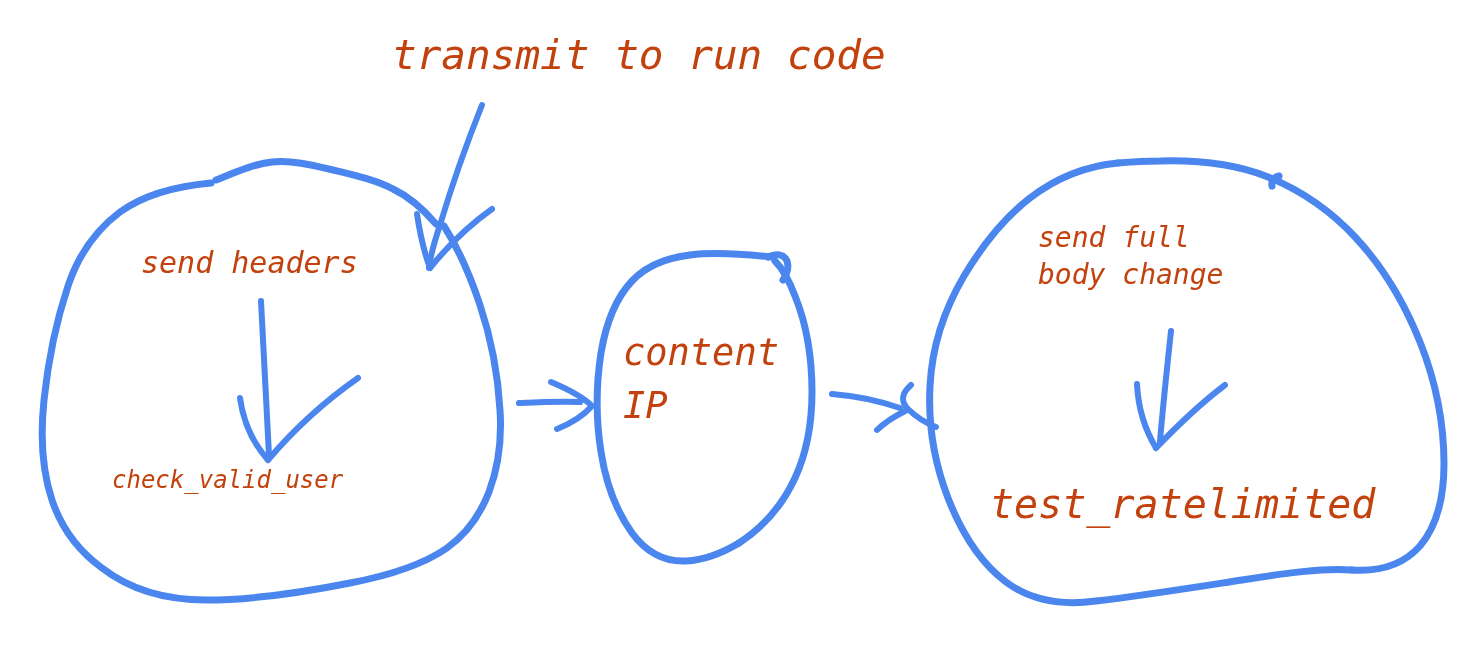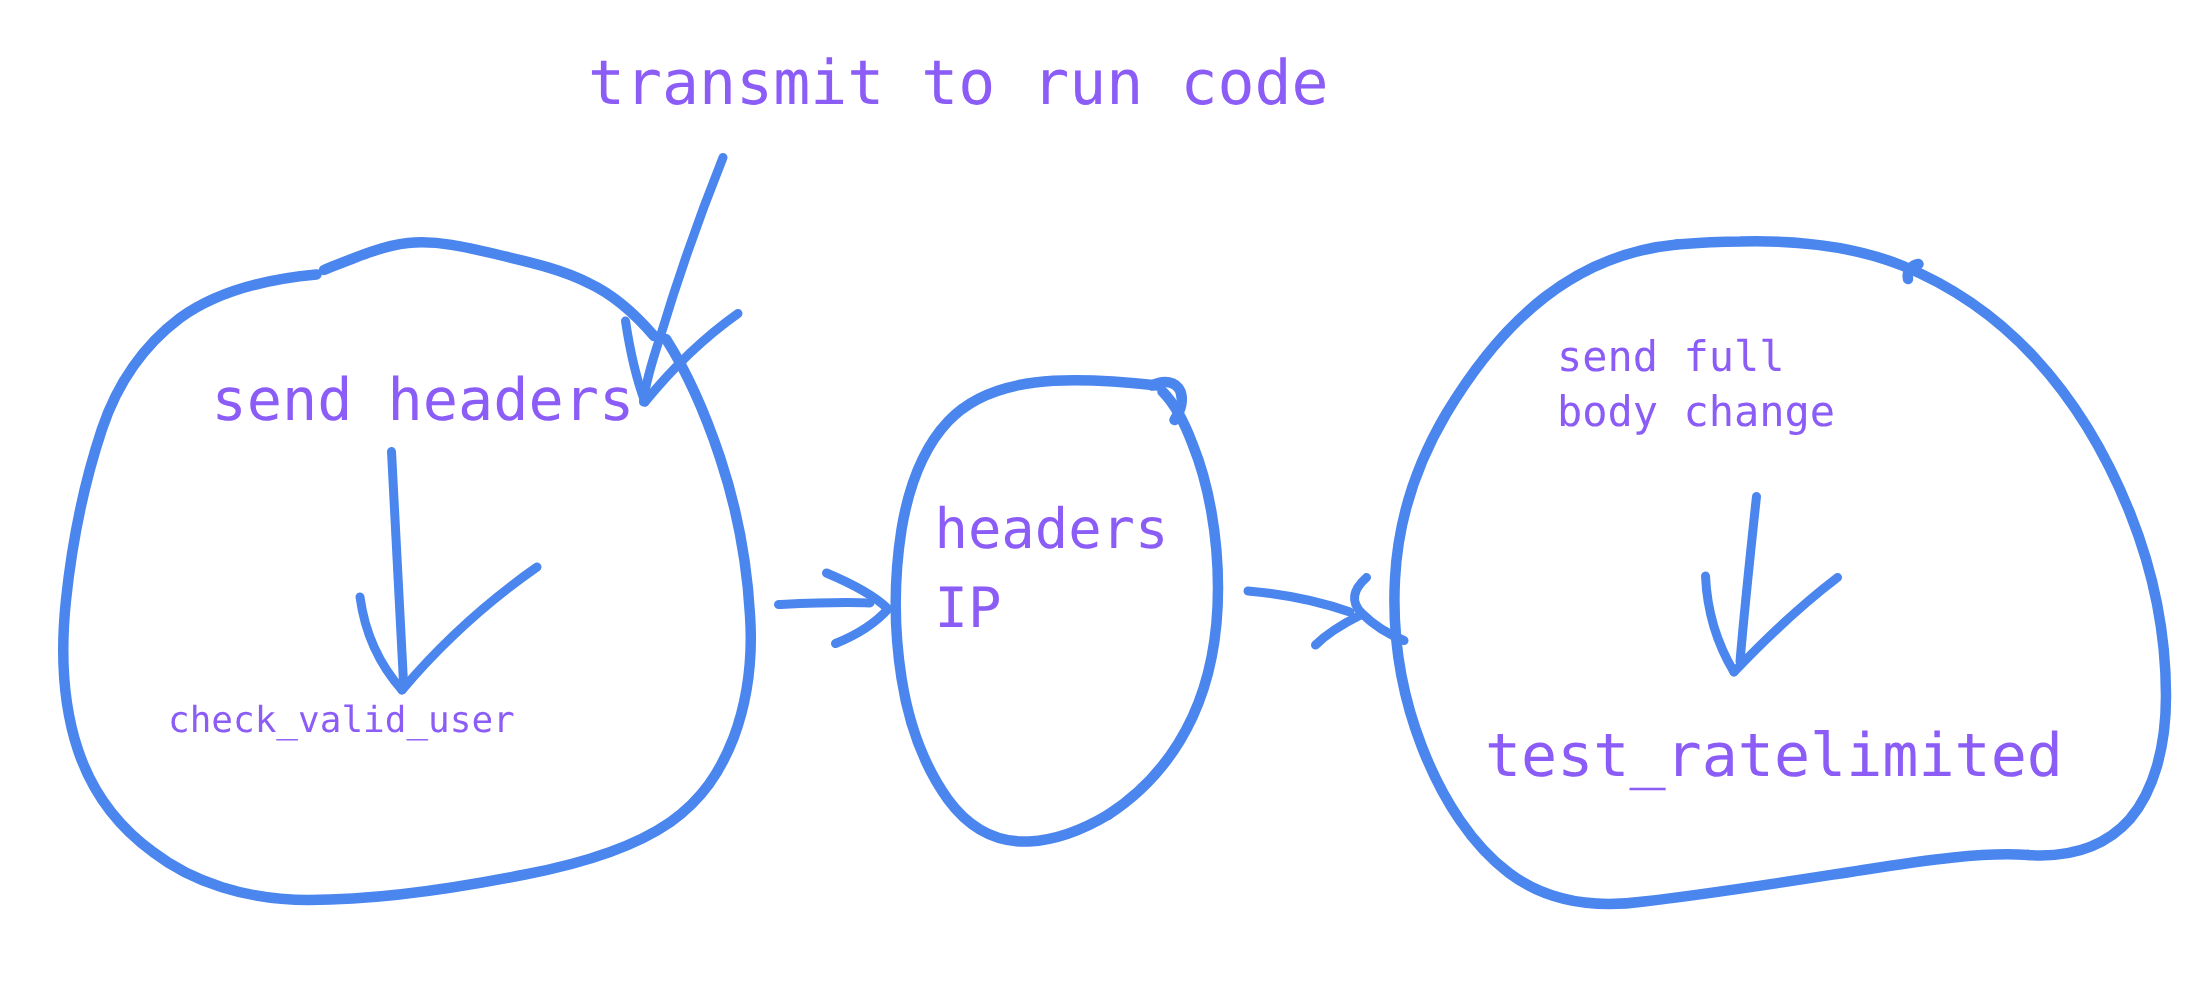--- a/index.html
+++ b/index.html
@@ -36,37 +36,38 @@
   }
   .stroke-thin {
     fill: none;
     stroke: #4a86ee;
     stroke-width: 6;
     stroke-linecap: round;
     stroke-linejoin: round;
   }
   .hand-text {
     position: absolute;
-    color: #8b5cf6;
+    color: #c2410c;
     font-family: "DejaVu Sans Mono", "Liberation Mono", monospace;
     font-weight: 400;
     white-space: pre;
     line-height: 1.18;
     user-select: none;
+    font-style: italic;
   }
   #title-text {
     left: 392px;
     top: 31px;
     font-size: 41px;
     letter-spacing: 0px;
   }
   #label-send-headers {
     left: 141px;
     top: 245px;
-    font-size: 39px;
+    font-size: 30px;
   }
   #label-check-valid-user {
     left: 112px;
     top: 466px;
     font-size: 24px;
   }
   #label-change-ip {
     left: 623px;
     top: 327px;
     font-size: 37px;
@@ -184,19 +185,19 @@
     </g>
 
   </svg>
 
   <div class="hand-text" id="title-text">transmit to run code</div>
 
   <div class="hand-text" id="label-send-headers">send headers</div>
 
   <div class="hand-text" id="label-check-valid-user">check_valid_user</div>
 
-  <div class="hand-text" id="label-change-ip"><span>headers</span><br><span>IP</span></div>
+  <div class="hand-text" id="label-change-ip"><span>content</span><br><span>IP</span></div>
 
   <div class="hand-text" id="label-send-full-body"><span>send full</span><br><span>body change</span></div>
 
   <div class="hand-text" id="label-test-ratelimited">test_ratelimited</div>
 
 </div>
 
 </body></html>

